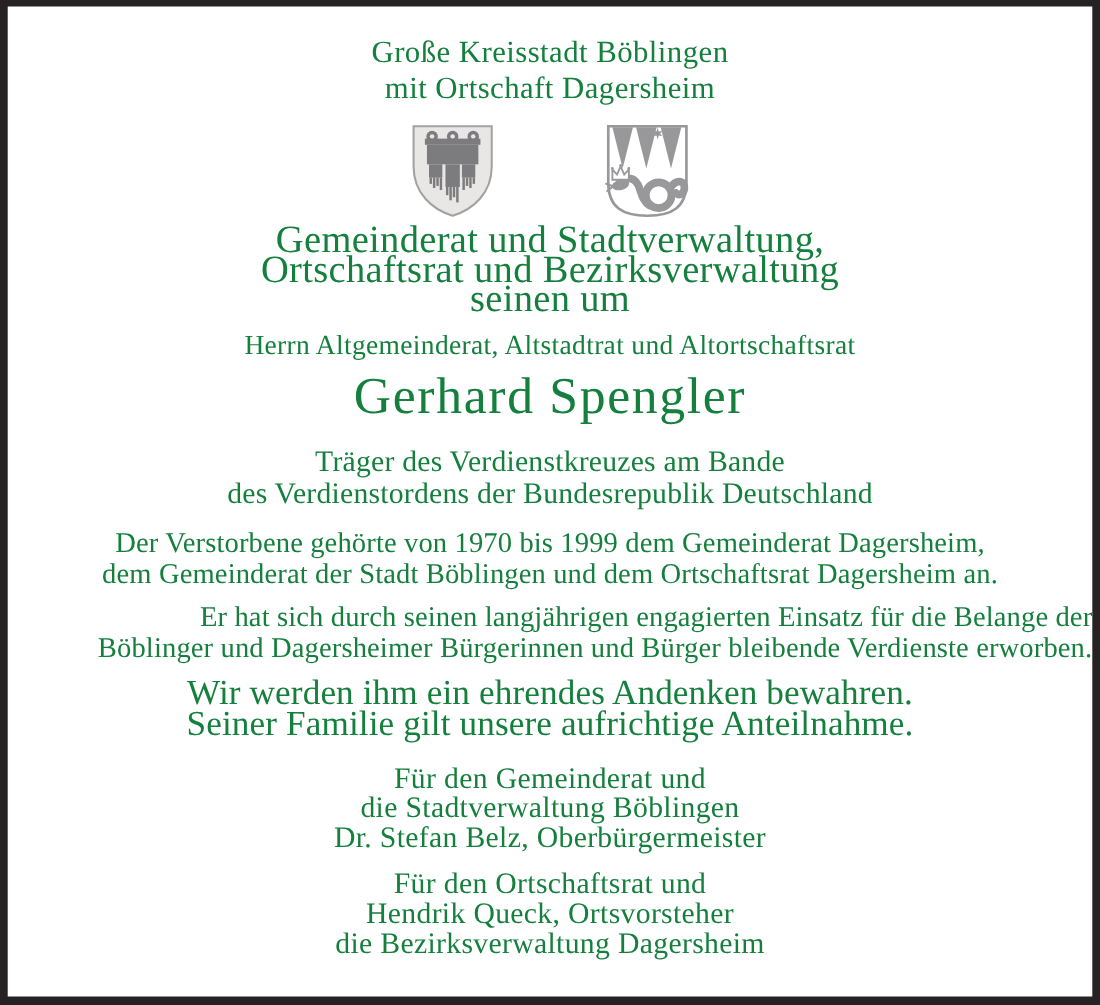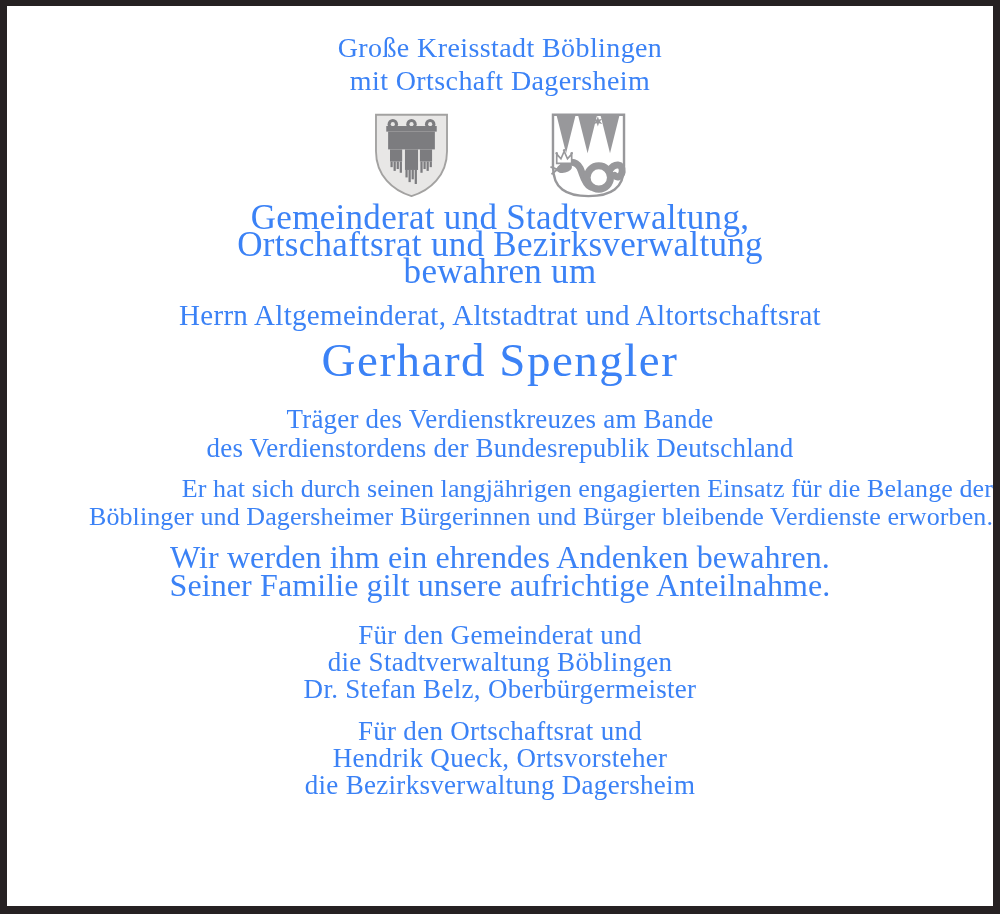--- a/index.html
+++ b/index.html
@@ -5,33 +5,33 @@
   html,body { margin:0; padding:0; background:#ffffff; }
   .page {
     position:relative;
     box-sizing:border-box;
     width:1000px; height:914px;
     border-style:solid;
     border-color:#262122;
     border-width:6px 7px 8px 7px;
     background:#ffffff;
     font-family:"Liberation Serif", serif;
-    color:#3b82f6;
+    color:#15803d;
     text-align:center;
     overflow:hidden;
   }
   .line { white-space:nowrap; }
   .header-block { margin-top:25px; font-size:28px; line-height:33px; letter-spacing:0.4px; }
   .arms-row {
     margin-top:15px;
     display:flex; justify-content:center; align-items:flex-start;
     gap:98px; height:86px;
   }
   .intro-block { margin-top:6px; font-size:35px; line-height:27px; letter-spacing:0.3px; }
-  .titles-line { margin-top:12px; font-size:29px; line-height:36px; letter-spacing:0.3px; }
+  .titles-line { margin-top:12px; font-size:25px; line-height:36px; letter-spacing:0.3px; }
   .deceased-name {
     margin:1px 0 0 0; font-size:47px; line-height:52px;
     font-weight:normal; letter-spacing:1.5px;
   }
   .honor-block { margin-top:19px; font-size:27px; line-height:29px; letter-spacing:0.2px; }
   .body-para { font-size:26px; line-height:27.5px; letter-spacing:0.1px; }
   .para-1 { margin-top:17px; }
   .para-2 { margin-top:12px;text-align:right; }
   .para-3 { margin-top:14px; font-size:32px; }
   .sig-block { font-size:27px; line-height:27px; letter-spacing:0.3px; }
@@ -107,32 +107,36 @@
         <circle cx="8" cy="44" r="1.3" fill="#98989b"></circle>
         <circle cx="16" cy="41" r="1.3" fill="#98989b"></circle>
         <circle cx="24" cy="44" r="1.3" fill="#98989b"></circle>
       </svg>
     </span>
   </div>
 
   <div class="intro-block">
     <div class="line">Gemeinderat und Stadtverwaltung,</div>
     <div class="line">Ortschaftsrat und Bezirksverwaltung</div>
-    <div class="line">bewahren um</div>
+    <div class="line">seinen um</div>
   </div>
 
   <div class="titles-line line">Herrn Altgemeinderat, Altstadtrat und Altortschaftsrat</div>
 
   <h1 class="deceased-name line">Gerhard Spengler</h1>
 
   <div class="honor-block">
     <div class="line">Träger des Verdienstkreuzes am Bande</div>
     <div class="line">des Verdienstordens der Bundesrepublik Deutschland</div>
   </div>
 
+  <div class="body-para para-1">
+    <div class="line">Der Verstorbene gehörte von 1970 bis 1999 dem Gemeinderat Dagersheim,</div>
+    <div class="line">dem Gemeinderat der Stadt Böblingen und dem Ortschaftsrat Dagersheim an.</div>
+  </div>
 
   <div class="body-para para-2">
     <div class="line">Er hat sich durch seinen langjährigen engagierten Einsatz für die Belange der</div>
     <div class="line">Böblinger und Dagersheimer Bürgerinnen und Bürger bleibende Verdienste erworben.</div>
   </div>
 
   <div class="body-para para-3">
     <div class="line">Wir werden ihm ein ehrendes Andenken bewahren.</div>
     <div class="line">Seiner Familie gilt unsere aufrichtige Anteilnahme.</div>
   </div>

